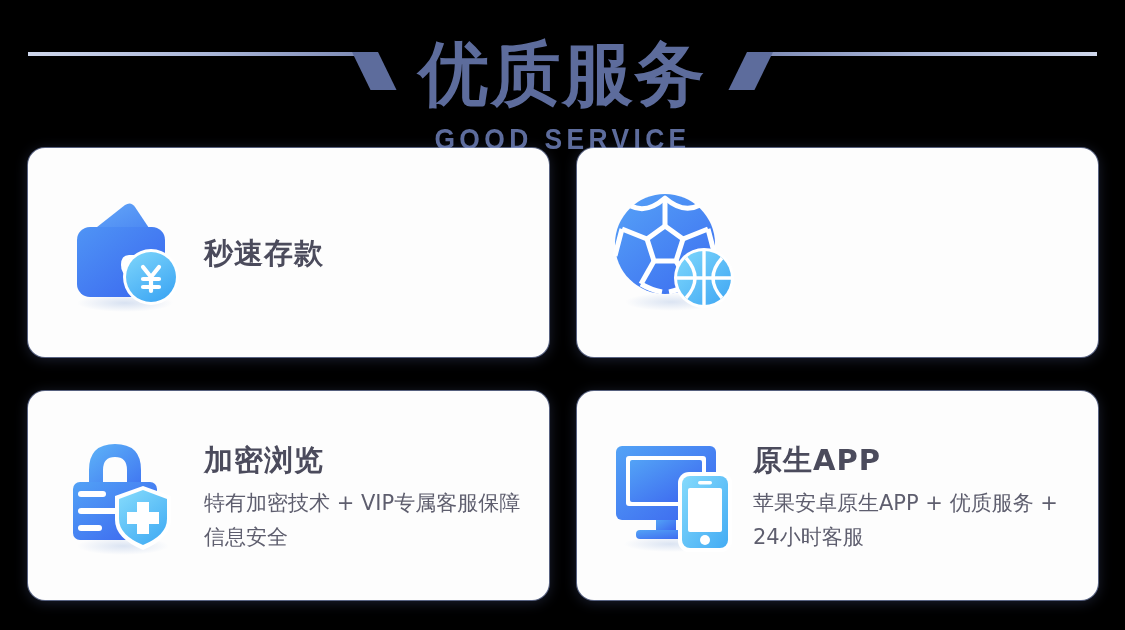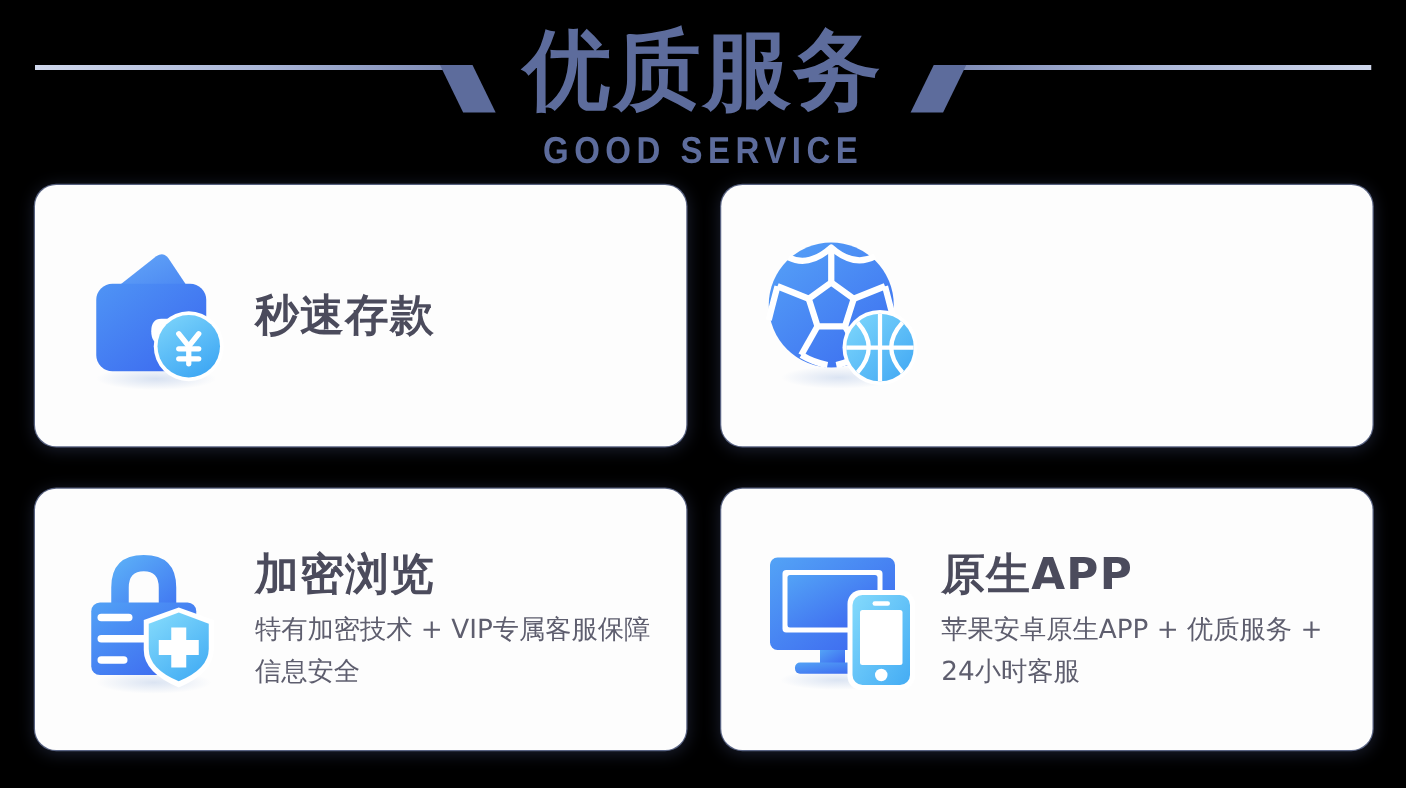--- a/index.html
+++ b/index.html
@@ -34,21 +34,21 @@
 
   .title-block{
     position:absolute; left:0; top:0; width:1125px;
     text-align:center;
   }
   .cn-title{
     font-family:"DejaVu Sans","Liberation Sans",sans-serif;
     font-size:70px; font-weight:bold; line-height:96px;
     color:#5d6c9c;
     letter-spacing:2px;
-    padding-top:8px;
+    padding-top:26px;
   }
   .en-title{
     font-family:"Liberation Sans","DejaVu Sans",sans-serif;
     font-size:30px; font-weight:bold;
     color:#5d6c9c;
     letter-spacing:5px;
     line-height:34px;
     transform:scaleX(0.88);
   }
 
@@ -71,21 +71,21 @@
   }
   .icon-wrap{
     width:150px; min-width:150px; height:150px;
     position:relative;
     display:flex; align-items:center; justify-content:center;
   }
   .icon-wrap svg{ display:block; }
   .texts{ padding-left:4px; }
   .c-title{
     font-family:"DejaVu Sans","Liberation Sans",sans-serif;
-    font-size:35px; font-weight:bold; color:#4b4b5c;
+    font-size:29px; font-weight:bold; color:#4b4b5c;
     line-height:44px; letter-spacing:1px;
     white-space:nowrap;
   }
   .c-desc{
     font-family:"DejaVu Sans","Liberation Sans",sans-serif;
     font-size:21px; color:#5e5e6e; line-height:34px;
     margin-top:4px;
     max-width:320px;
   }
   .card-2 .c-desc, .card-4 .c-desc{ max-width:330px; }

